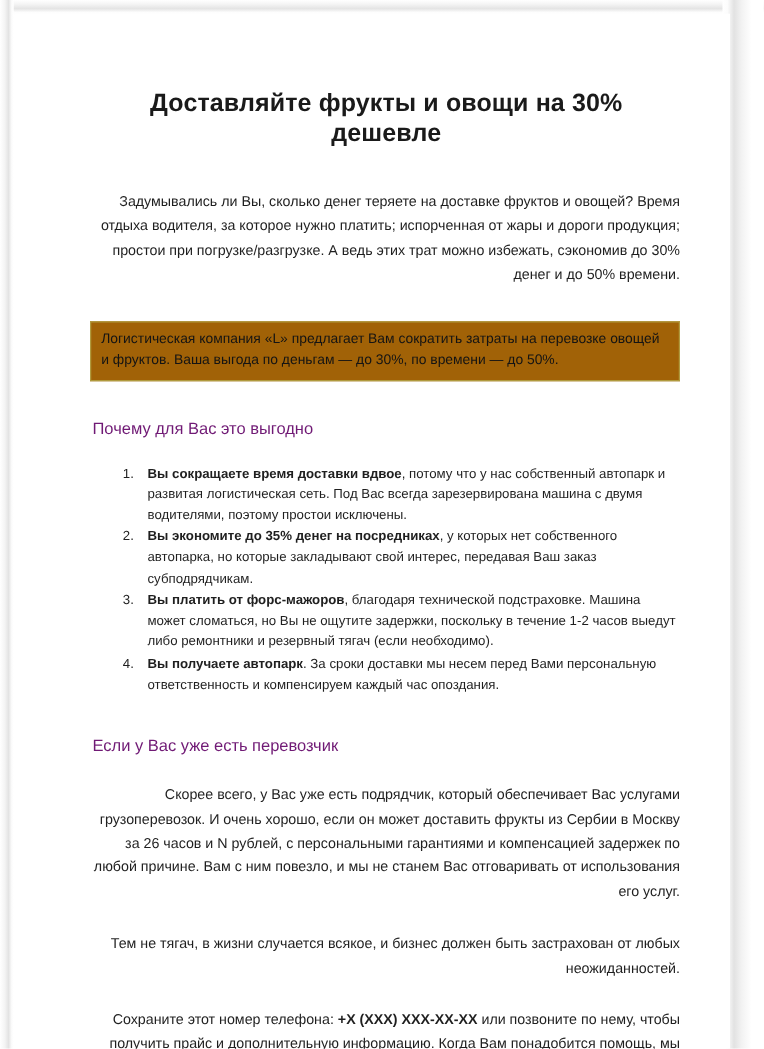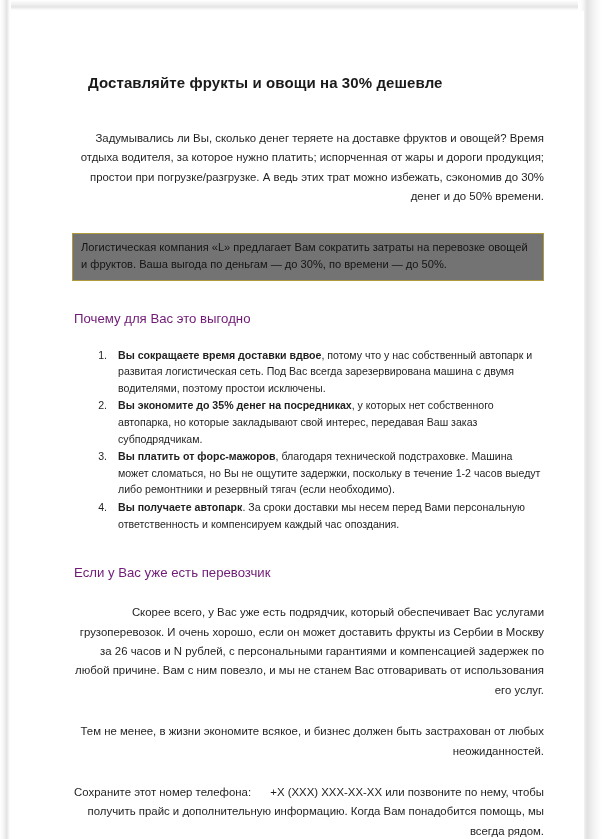--- a/index.html
+++ b/index.html
@@ -52,22 +52,22 @@
 
   .content {
     position: absolute;
     left: 62px;
     top: 60px;
     width: 470px;
   }
 
   
   .doc-title {
-    text-align: left;
-    font-size: 15px;
+    text-align: center;
+    font-size: 20px;
     line-height: 24px;
     color: #1a1a1a;
     margin: 0 0 0 0;
     padding: 0 14px;
     letter-spacing: 0.1px;
   }
   .doc-title .line2 { display: block; }
 
   p.body-text {
     font-size: 11.4px;
@@ -81,21 +81,21 @@
   .spacer-18 { height: 18px; }
   .spacer-20 { height: 20px; }
   .spacer-26 { height: 26px; }
   .spacer-28 { height: 28px; }
   .spacer-30 { height: 30px; }
   .spacer-34 { height: 34px; }
 
   
   .callout {
     box-sizing: border-box;
-    background: #737373;
+    background: #a16207;
     border: 1px solid #b09a3e;
     padding: 5px 8px 6px 8px;
     width: 472px;
     margin-left: -2px;
   }
   .callout p {
     margin: 0;
     font-size: 11.1px;
     line-height: 17.5px;
     color: #141414;
@@ -120,21 +120,21 @@
     color: #1f1f1f;
     margin: 0 0 1px 0;
     padding-left: 8px;
   }
   ol.benefits > li::marker {
     font-size: 10.6px;
     color: #1f1f1f;
   }
   ol.benefits b { font-weight: bold; text-align: right; }
 
-  .phone-bold { font-weight: normal; margin-left: 16px; }
+  .phone-bold { font-weight: bold; }
 </style>
 </head>
 <body>
 
 <div class="viewport">
   <div class="page-shadow-top"></div>
   <div class="page-shadow-left"></div>
   <div class="page-shadow-right"></div>
 
   <div class="page">
@@ -178,21 +178,21 @@
       <div class="spacer-30"></div>
 
       <h2 class="section-heading">Если у Вас уже есть перевозчик</h2>
 
       <div class="spacer-20"></div>
 
       <p class="body-text">Скорее всего, у Вас уже есть подрядчик, который обеспечивает Вас услугами грузоперевозок. И очень хорошо, если он может доставить фрукты из Сербии в Москву за 26 часов и N рублей, с персональными гарантиями и компенсацией задержек по любой причине. Вам с ним повезло, и мы не станем Вас отговаривать от использования его услуг.</p>
 
       <div class="spacer-22"></div>
 
-      <p class="body-text">Тем не менее, в жизни экономите всякое, и бизнес должен быть застрахован от любых неожиданностей.</p>
+      <p class="body-text">Тем не тягач, в жизни случается всякое, и бизнес должен быть застрахован от любых неожиданностей.</p>
 
       <div class="spacer-22"></div>
 
       <p class="body-text"><span>Сохраните этот номер телефона: </span><b class="phone-bold">+X (XXX) XXX-XX-XX</b><span> или позвоните по нему, чтобы получить прайс и дополнительную информацию. Когда Вам понадобится помощь, мы всегда рядом.</span></p>
 
     </div>
   </div>
 </div>
 
 </body></html>

